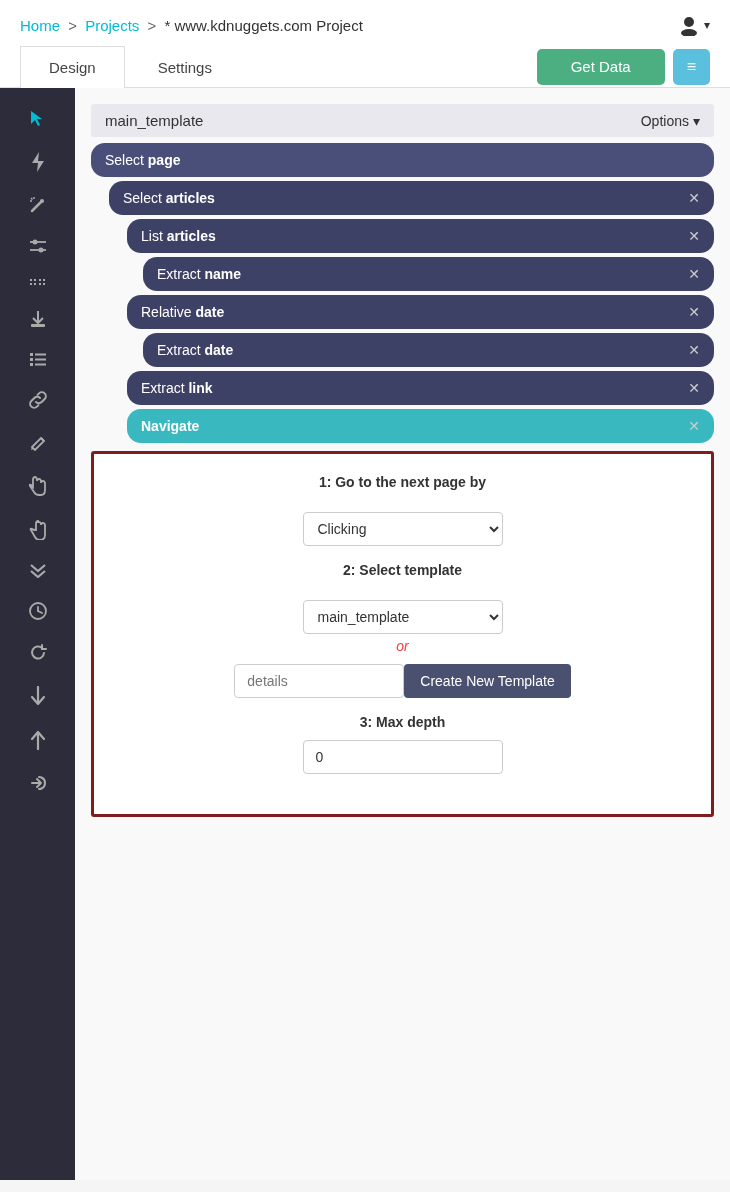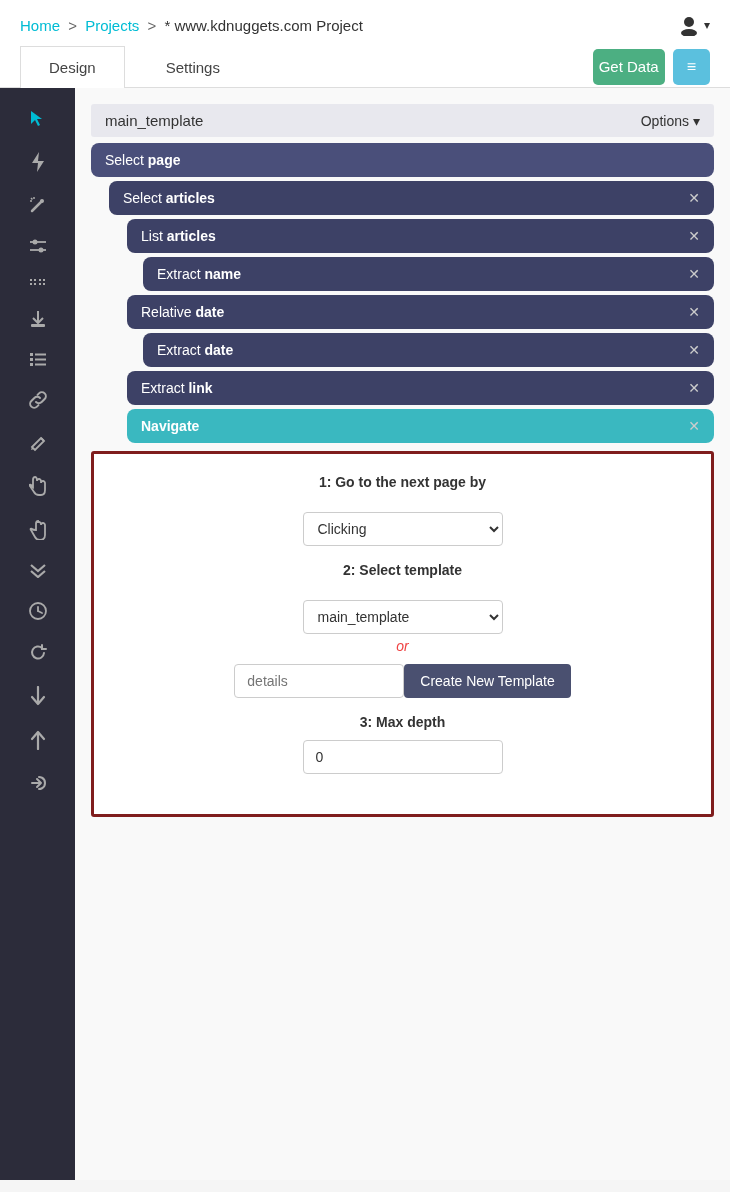--- a/index.html
+++ b/index.html
@@ -42,21 +42,21 @@
       font-size: 12px;
     }
 
     
     .tabs-bar {
       display: flex;
       align-items: center;
       background: #fff;
       padding: 0 20px;
       border-bottom: 1px solid #ddd;
-      gap: 12px;
+      gap: 4px;
     }
     .tab {
       padding: 12px 28px;
       font-size: 15px;
       cursor: pointer;
       border: 1px solid transparent;
       border-bottom: none;
       color: #444;
       background: transparent;
       margin-bottom: -1px;
@@ -69,21 +69,21 @@
     }
     .tab-actions {
       margin-left: auto;
       display: flex;
       gap: 8px;
     }
     .btn-get-data {
       background: #4caf82;
       color: #fff;
       border: none;
-      padding: 9px 6px;
+      padding: 9px 34px;
       border-radius: 5px;
       font-size: 15px;
       cursor: pointer;
       font-weight: 500;
     }
     .btn-menu {
       background: #5bc0de;
       color: #fff;
       border: none;
       padding: 9px 14px;
@@ -158,21 +158,21 @@
       display: flex;
       align-items: center;
       gap: 4px;
       text-align: center;
     }
 
     
     .node-row {
       display: flex;
       align-items: center;
-      border-radius: 8px;
+      border-radius: 14px;
       padding: 9px 14px;
       margin-bottom: 4px;
       color: #fff;
       font-size: 14px;
       position: relative;
     }
     .node-row .close-btn {
       margin-left: auto;
       cursor: pointer;
       font-size: 14px;

